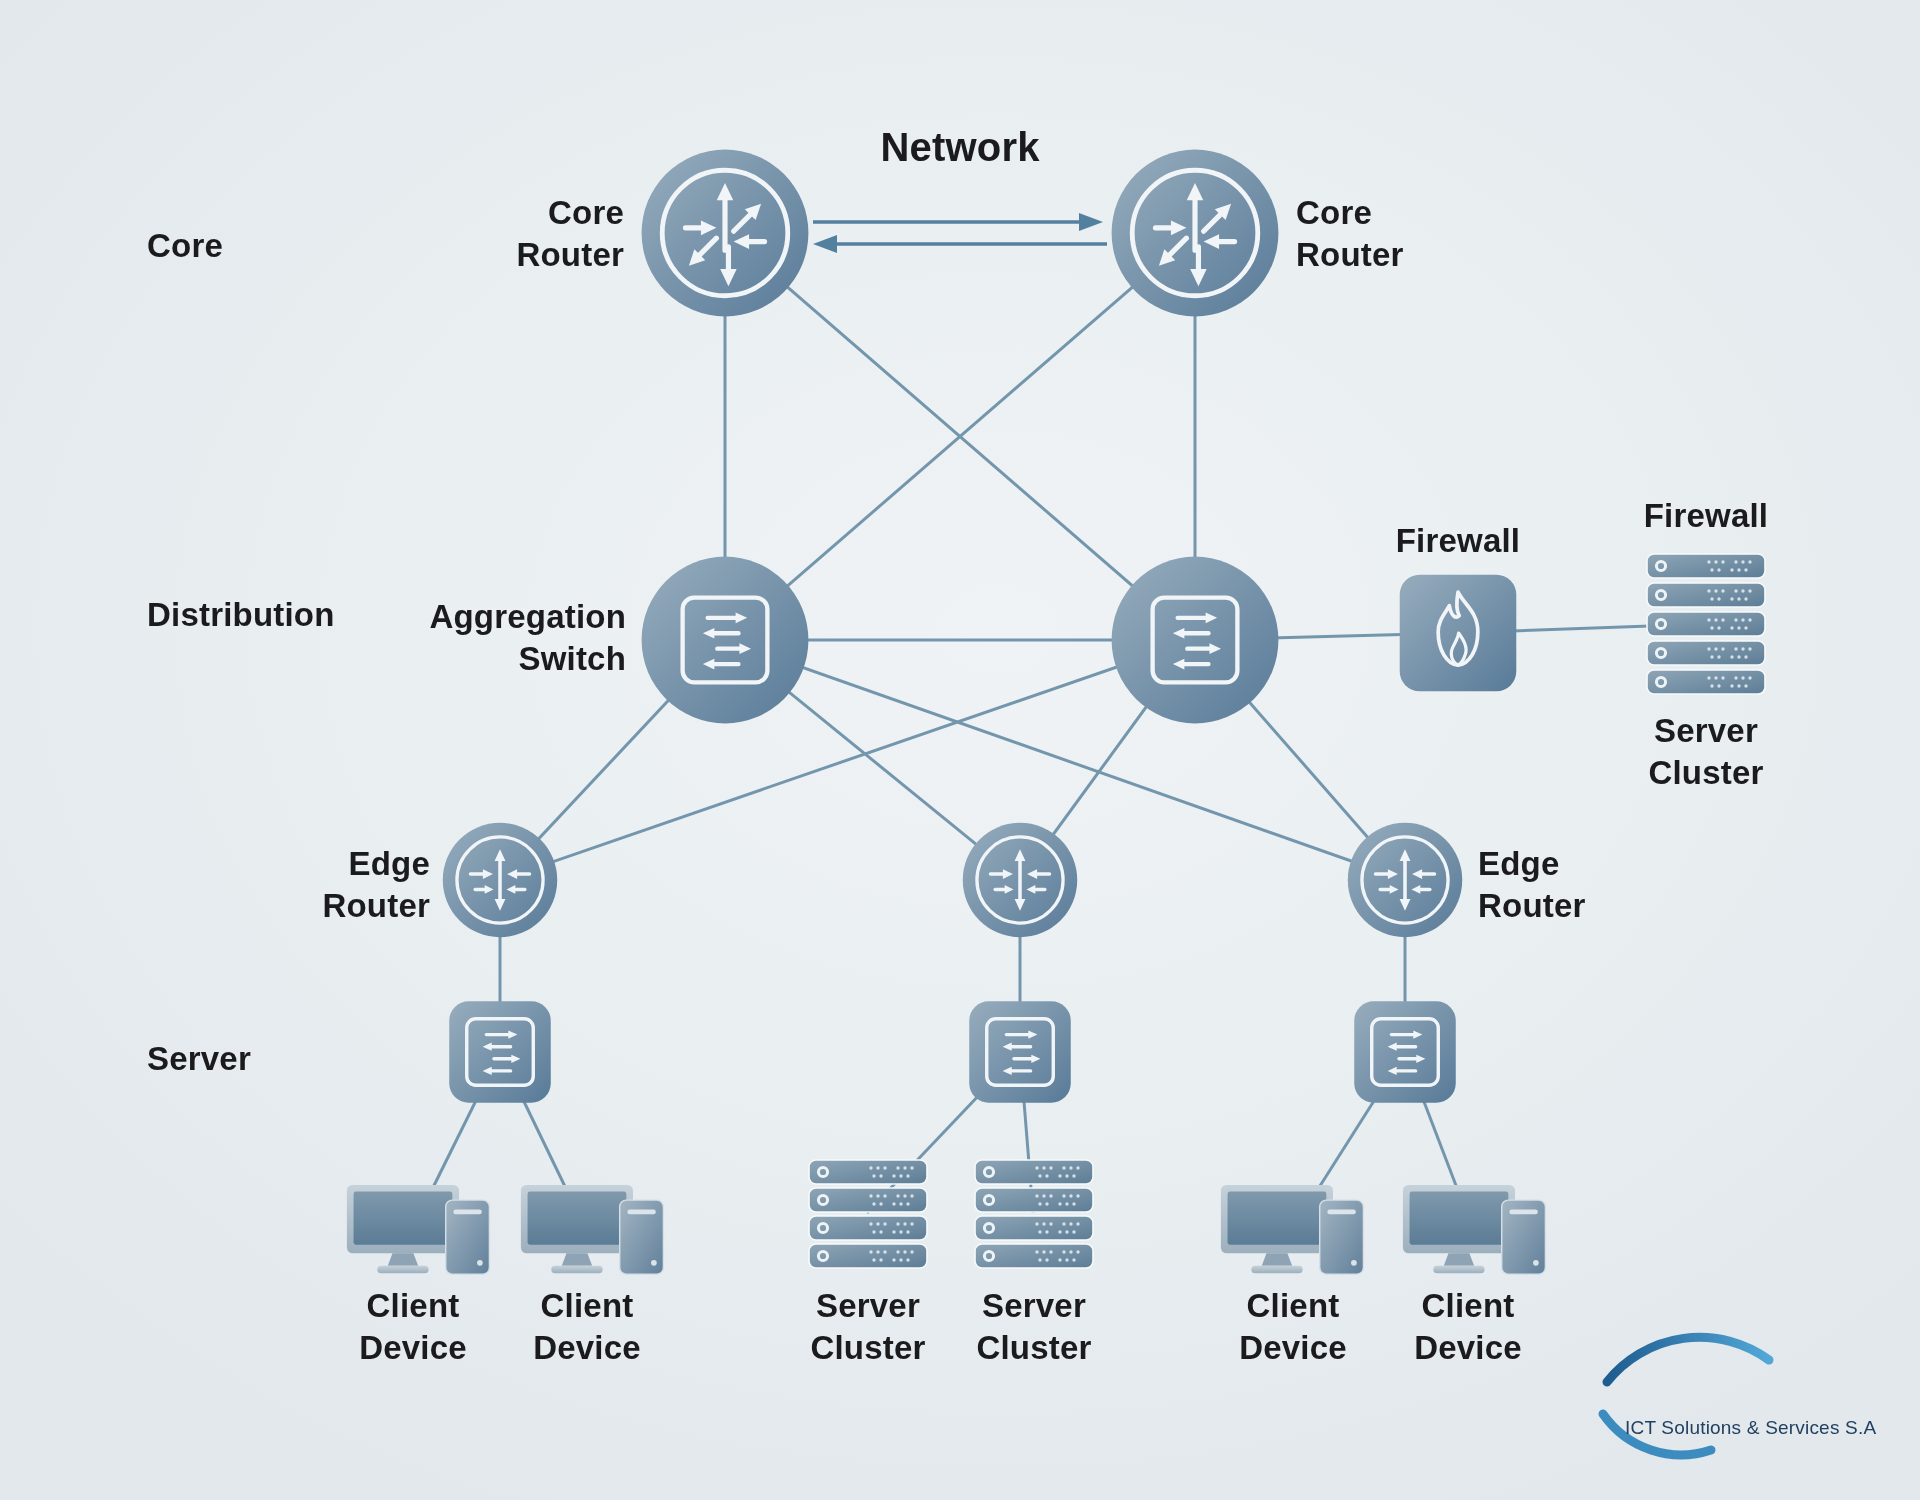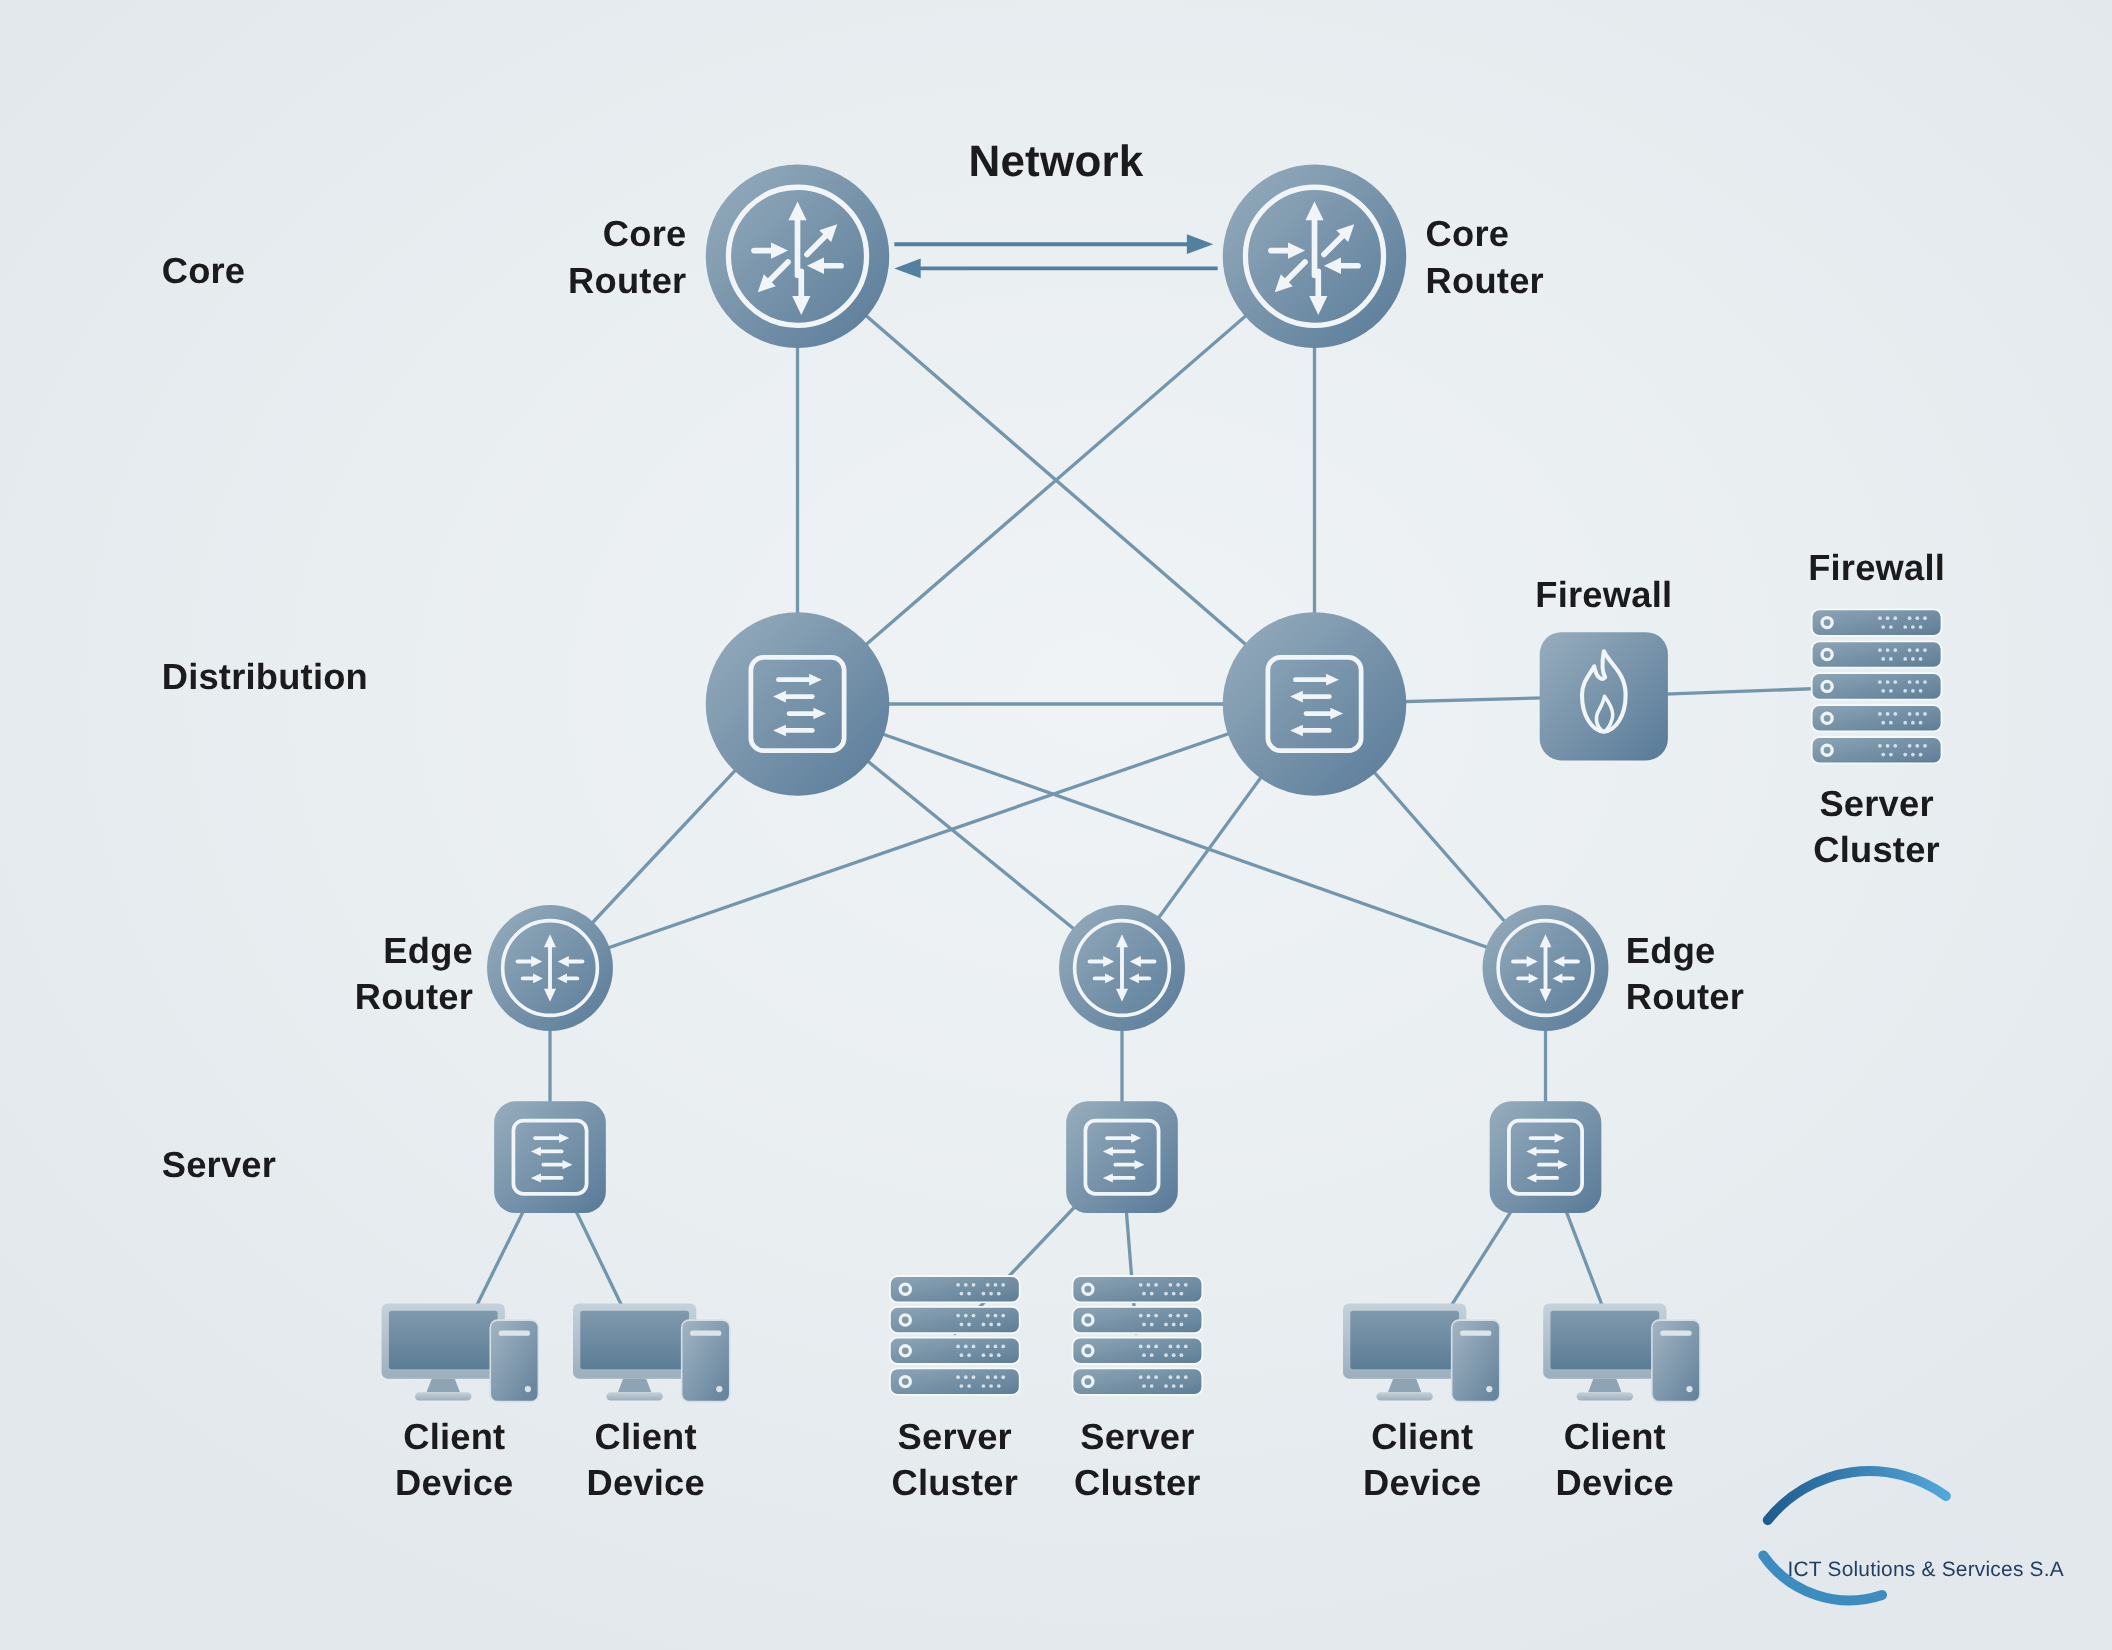--- a/index.html
+++ b/index.html
@@ -257,20 +257,22 @@
 
   <div class="lbl" style="left:147px;top:225px;">Core</div>
   <div class="lbl" style="left:147px;top:594px;">Distribution</div>
   <div class="lbl" style="left:147px;top:1038px;">Server</div>
 
   <div class="lbl right" style="left:424px;top:192px;width:200px;">Core
 Router</div>
   <div class="lbl" style="left:1296px;top:192px;">Core
 Router</div>
 
+  <div class="lbl right" style="left:374px;top:596px;width:252px;">Aggregation
+Switch</div>
 
   <div class="lbl center" style="left:1358px;top:520px;width:200px;">Firewall</div>
   <div class="lbl center" style="left:1606px;top:495px;width:200px;">Firewall</div>
   <div class="lbl center" style="left:1606px;top:710px;width:200px;">Server
 Cluster</div>
 
   <div class="lbl right" style="left:230px;top:843px;width:200px;">Edge
 Router</div>
   <div class="lbl" style="left:1478px;top:843px;">Edge
 Router</div>

